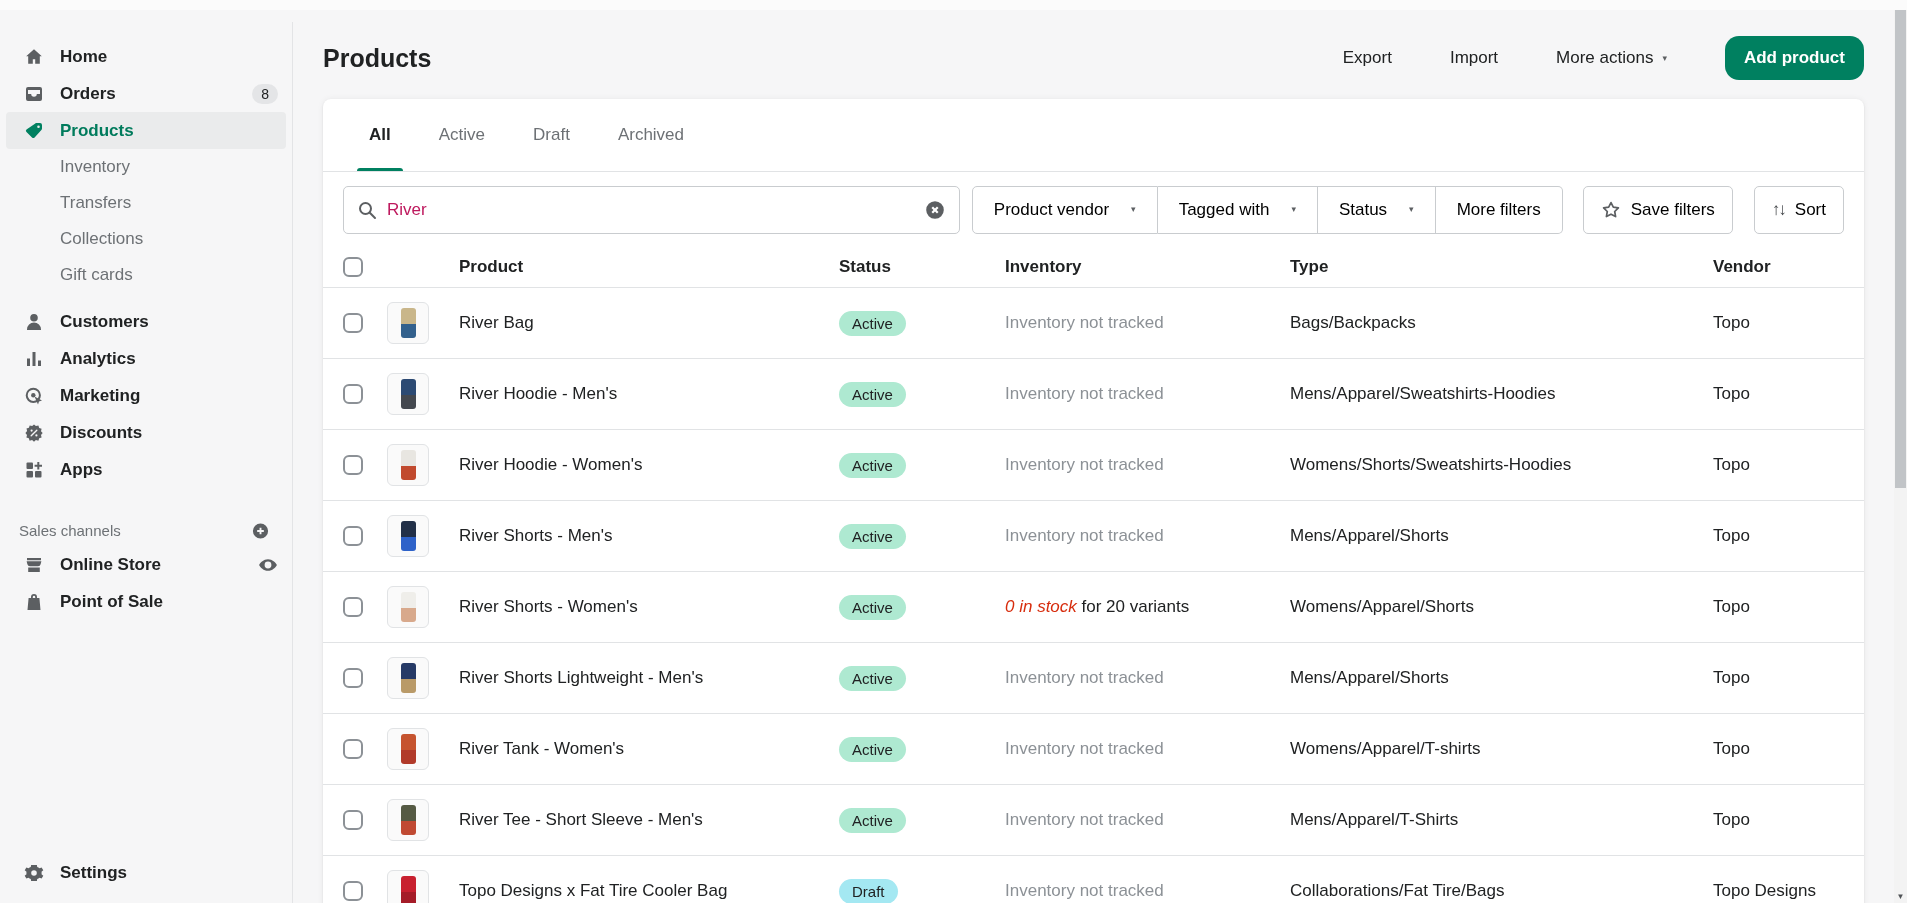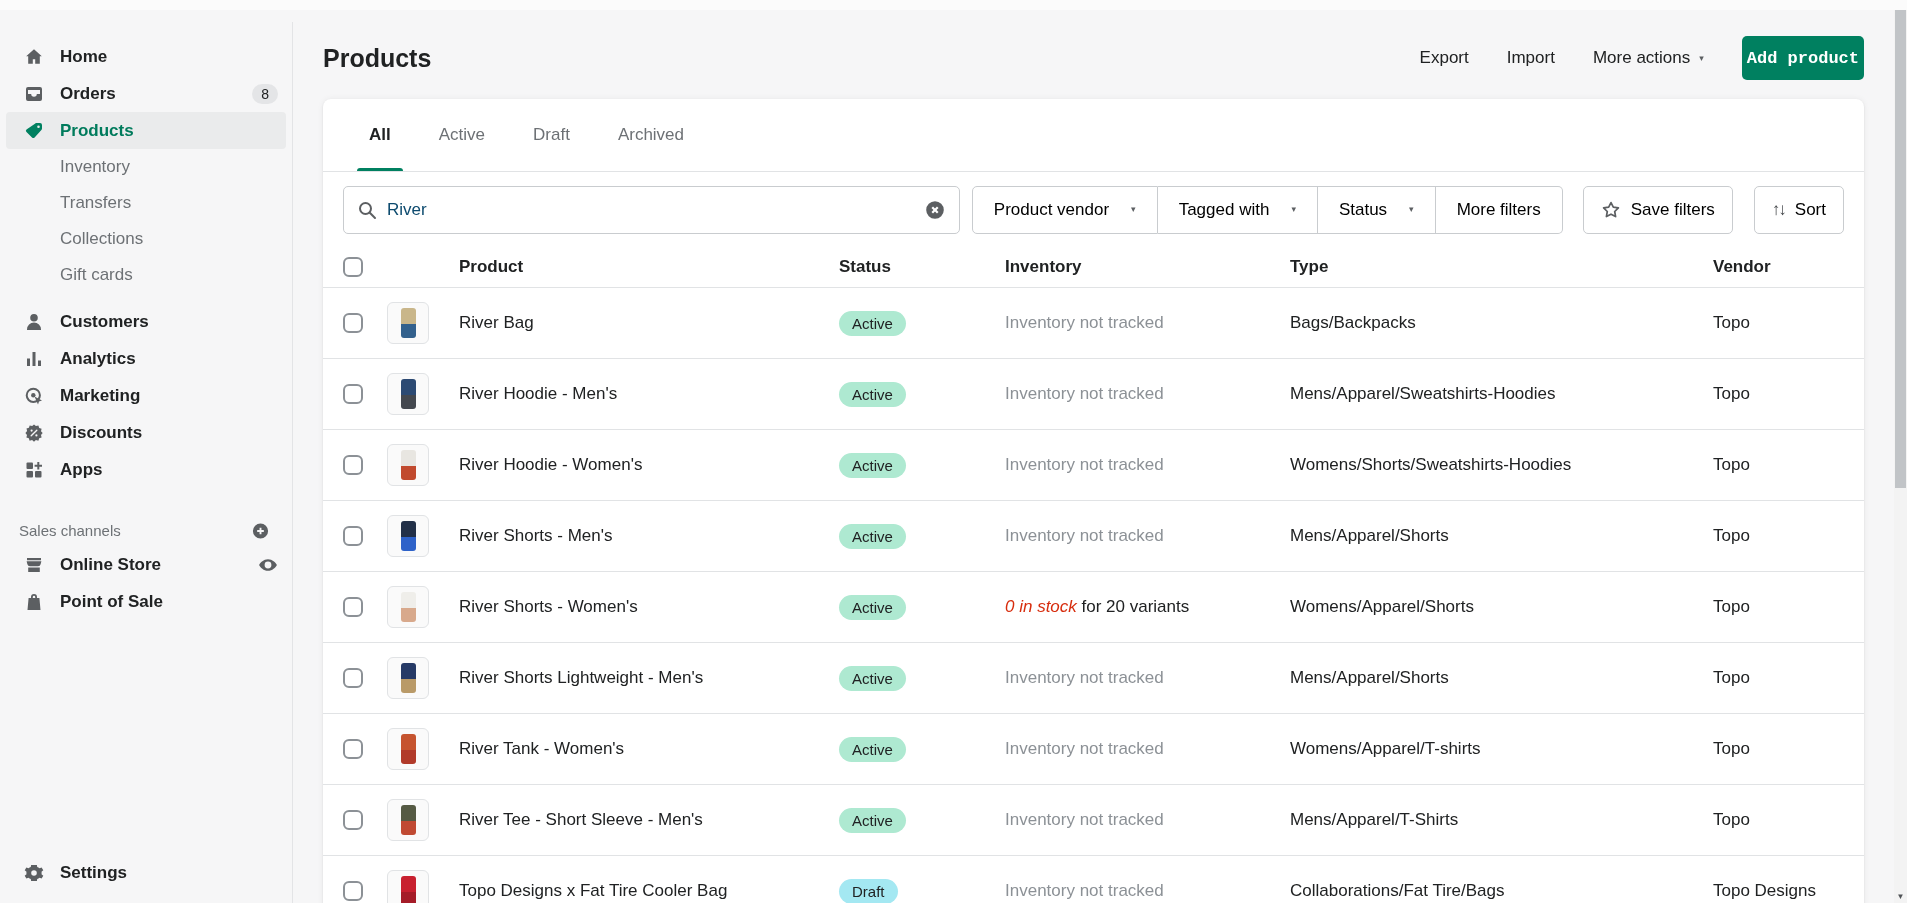--- a/index.html
+++ b/index.html
@@ -28,40 +28,40 @@
   .channels-header .nav-icon { margin:0 0 0 auto; width:19px; height:19px; }
   .trailing-icon { margin-left:auto; width:20px; height:20px; color:#5c5f62; display:flex; cursor:pointer; }
   .trailing-icon svg { width:20px; height:20px; }
   .settings-item { position:absolute; bottom:12px; left:0; right:0; }
 
   
   .main { position:absolute; left:294px; top:10px; right:13px; bottom:0; overflow:hidden;
           padding:0 30px 0 29px; }
   .page-header { display:flex; align-items:center; margin-top:26px; height:44px; }
   .page-title { font-size:25px; font-weight:700; }
-  .header-actions { margin-left:auto; display:flex; align-items:center; gap:38px; }
+  .header-actions { margin-left:auto; display:flex; align-items:center; gap:58px; }
   .text-btn { display:flex; align-items:center; gap:9px; color:#202223; cursor:pointer; }
   .caret { font-size:9px; color:#5c5f62; line-height:1; }
   .primary-btn { background:#008060; color:#fff; font-size:17px; font-weight:600;
-                 padding:0 5px; height:44px; border-radius:5px; border:none; cursor:pointer;
-                 font-family:Liberation Mono, monospace; }
+                 padding:0 19px; height:44px; border-radius:14px; border:none; cursor:pointer;
+                 font-family:Liberation Sans, sans-serif; }
 
   .card { background:#fff; border-radius:8px; margin-top:19px; height:834px;
           box-shadow:0 0 6px rgba(0,0,0,.06), 0 1px 2px rgba(0,0,0,.1); }
 
   .tabs { display:flex; height:73px; border-bottom:1px solid #e1e3e5; padding:0 22px; }
   .tab { display:flex; align-items:center; padding:0 24px; color:#6d7175; position:relative; cursor:pointer; }
   .tab.active { color:#202223; font-weight:600; }
   .tab.active::after { content:""; position:absolute; left:12px; right:12px; bottom:0; height:3px;
                        background:#008060; border-radius:3px 3px 0 0; }
 
   .filter-bar { display:flex; align-items:center; height:75px; padding:0 20px; }
   .search-box { width:631px; height:48px; border:1px solid #c9cccf; border-radius:5px;
                 display:flex; align-items:center; padding:0 13px; gap:10px; background:#fff; }
-  .search-box input { border:none; outline:none; flex:1; font-size:17px; font-family:inherit; color:#0c4a6e; }
+  .search-box input { border:none; outline:none; flex:1; font-size:17px; font-family:inherit; color:#be185d; }
   .icon-sm { width:20px; height:20px; color:#5c5f62; display:flex; flex:none; }
   .icon-sm svg { width:20px; height:20px; }
   .clear-btn { width:22px; height:22px; color:#5c5f62; cursor:pointer; display:flex; flex:none; }
   .clear-btn svg { width:22px; height:22px; }
   .seg-group { display:flex; margin-left:12px; }
   .seg-btn { height:48px; display:flex; align-items:center; justify-content:center; gap:22px;
              padding:0 21px; border:1px solid #c9cccf; border-left:none; background:#fff;
              font-size:17px; cursor:pointer; white-space:nowrap; }
   .seg-btn:first-child { border-left:1px solid #c9cccf; border-radius:5px 0 0 5px; }
   .seg-btn:last-child { border-radius:0 5px 5px 0; }

